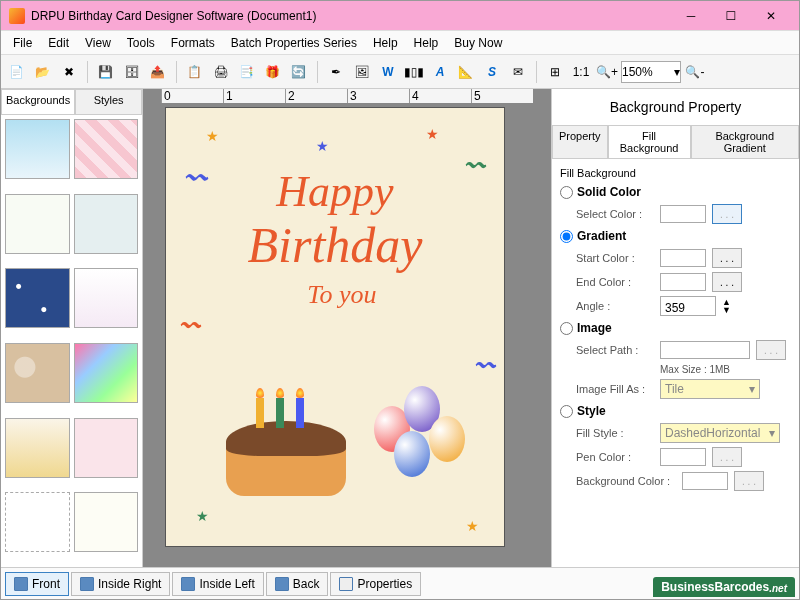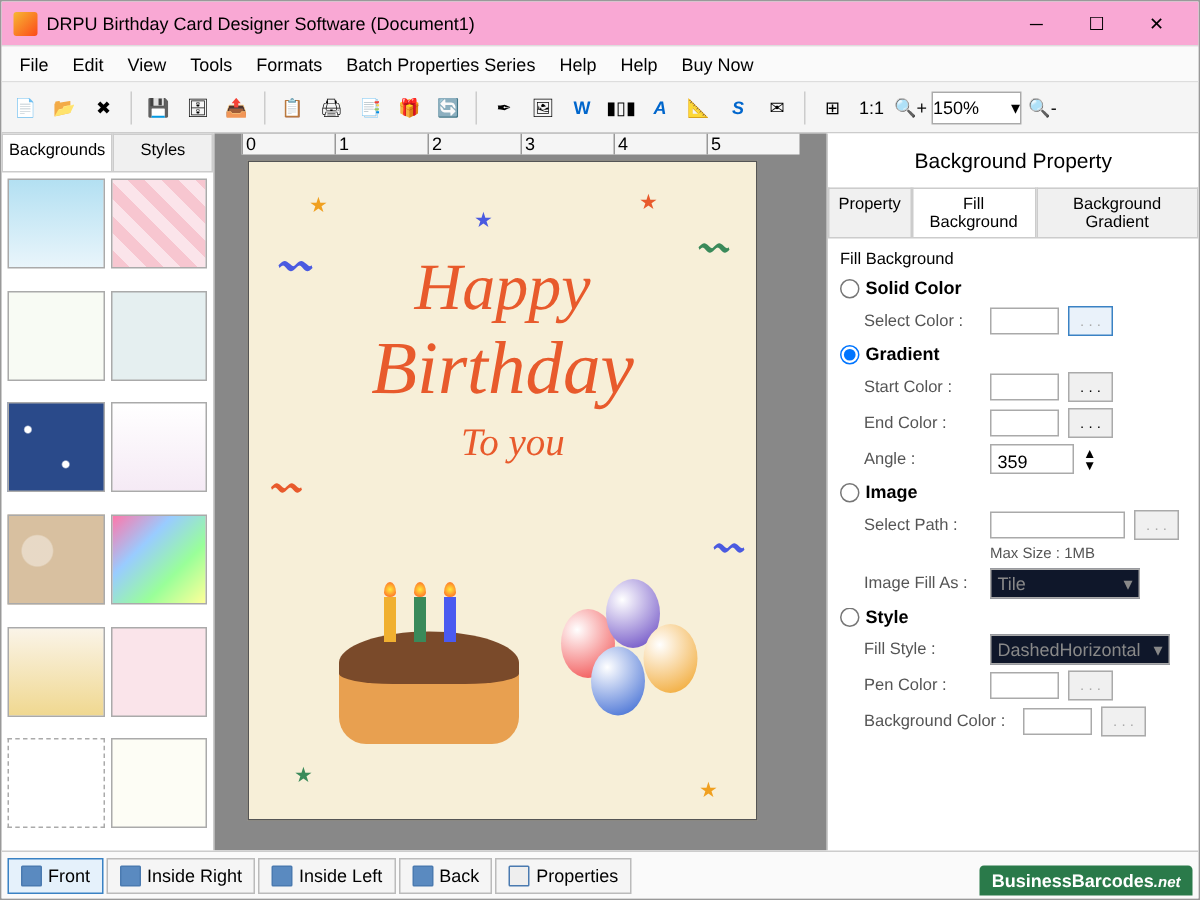--- a/index.html
+++ b/index.html
@@ -61,21 +61,21 @@
 .rcontent { padding: 8px; flex: 1; }
 .group-label { font-size: 11px; margin-bottom: 6px; }
 .radio-row { display: flex; align-items: center; margin: 5px 0; }
 .radio-row input { margin-right: 4px; }
 .field-row { display: flex; align-items: center; margin: 4px 0 4px 16px; gap: 6px; }
 .field-row label { width: 78px; font-size: 11px; color: #555; }
 .swatch { width: 46px; height: 18px; border: 1px solid #aaa; background: #fff; }
 .ellipsis-btn { width: 30px; height: 20px; border: 1px solid #3a82c4; background: #eaf2fa; display: flex; align-items: center; justify-content: center; cursor: pointer; font-size: 10px; }
 .ellipsis-btn.gray { border-color: #aaa; background: #f0f0f0; }
 .num-input { width: 56px; height: 20px; border: 1px solid #aaa; padding: 0 4px; display: flex; align-items: flex-end; }
-.combo { width: 100px; height: 20px; border: 1px solid #aaa; padding: 0 4px; display: flex; align-items: center; justify-content: space-between; background: #0f172a; color: #888; }
+.combo { width: 100px; height: 20px; border: 1px solid #aaa; padding: 0 4px; display: flex; align-items: center; justify-content: space-between; background: #fef9c3; color: #888; }
 .disabled { color: #aaa; }
 .bottombar { height: 32px; border-top: 1px solid #ccc; display: flex; align-items: center; padding: 0 4px; gap: 2px; background: #fafafa; position: relative; }
 .pagetab { padding: 4px 8px; display: flex; align-items: center; gap: 4px; border: 1px solid #bbb; cursor: pointer; font-size: 11px; background: #f5f5f5; }
 .pagetab.active { background: #e5f1fb; border-color: #3a82c4; }
 .pagetab .pic { width: 14px; height: 14px; border: 1px solid #4a7ab0; background: #5a8ac0; border-radius: 1px; }
 .watermark { position: absolute; right: 4px; bottom: 2px; background: #2a7a4a; color: #fff; padding: 3px 8px; font-weight: bold; font-size: 14px; border-radius: 3px 3px 0 0; display: flex; align-items: flex-end; }
 .watermark .net { font-size: 10px; font-style: italic; }
 .confetti-set span { position: absolute; font-size: 14px; }
 </style>
 </head>

